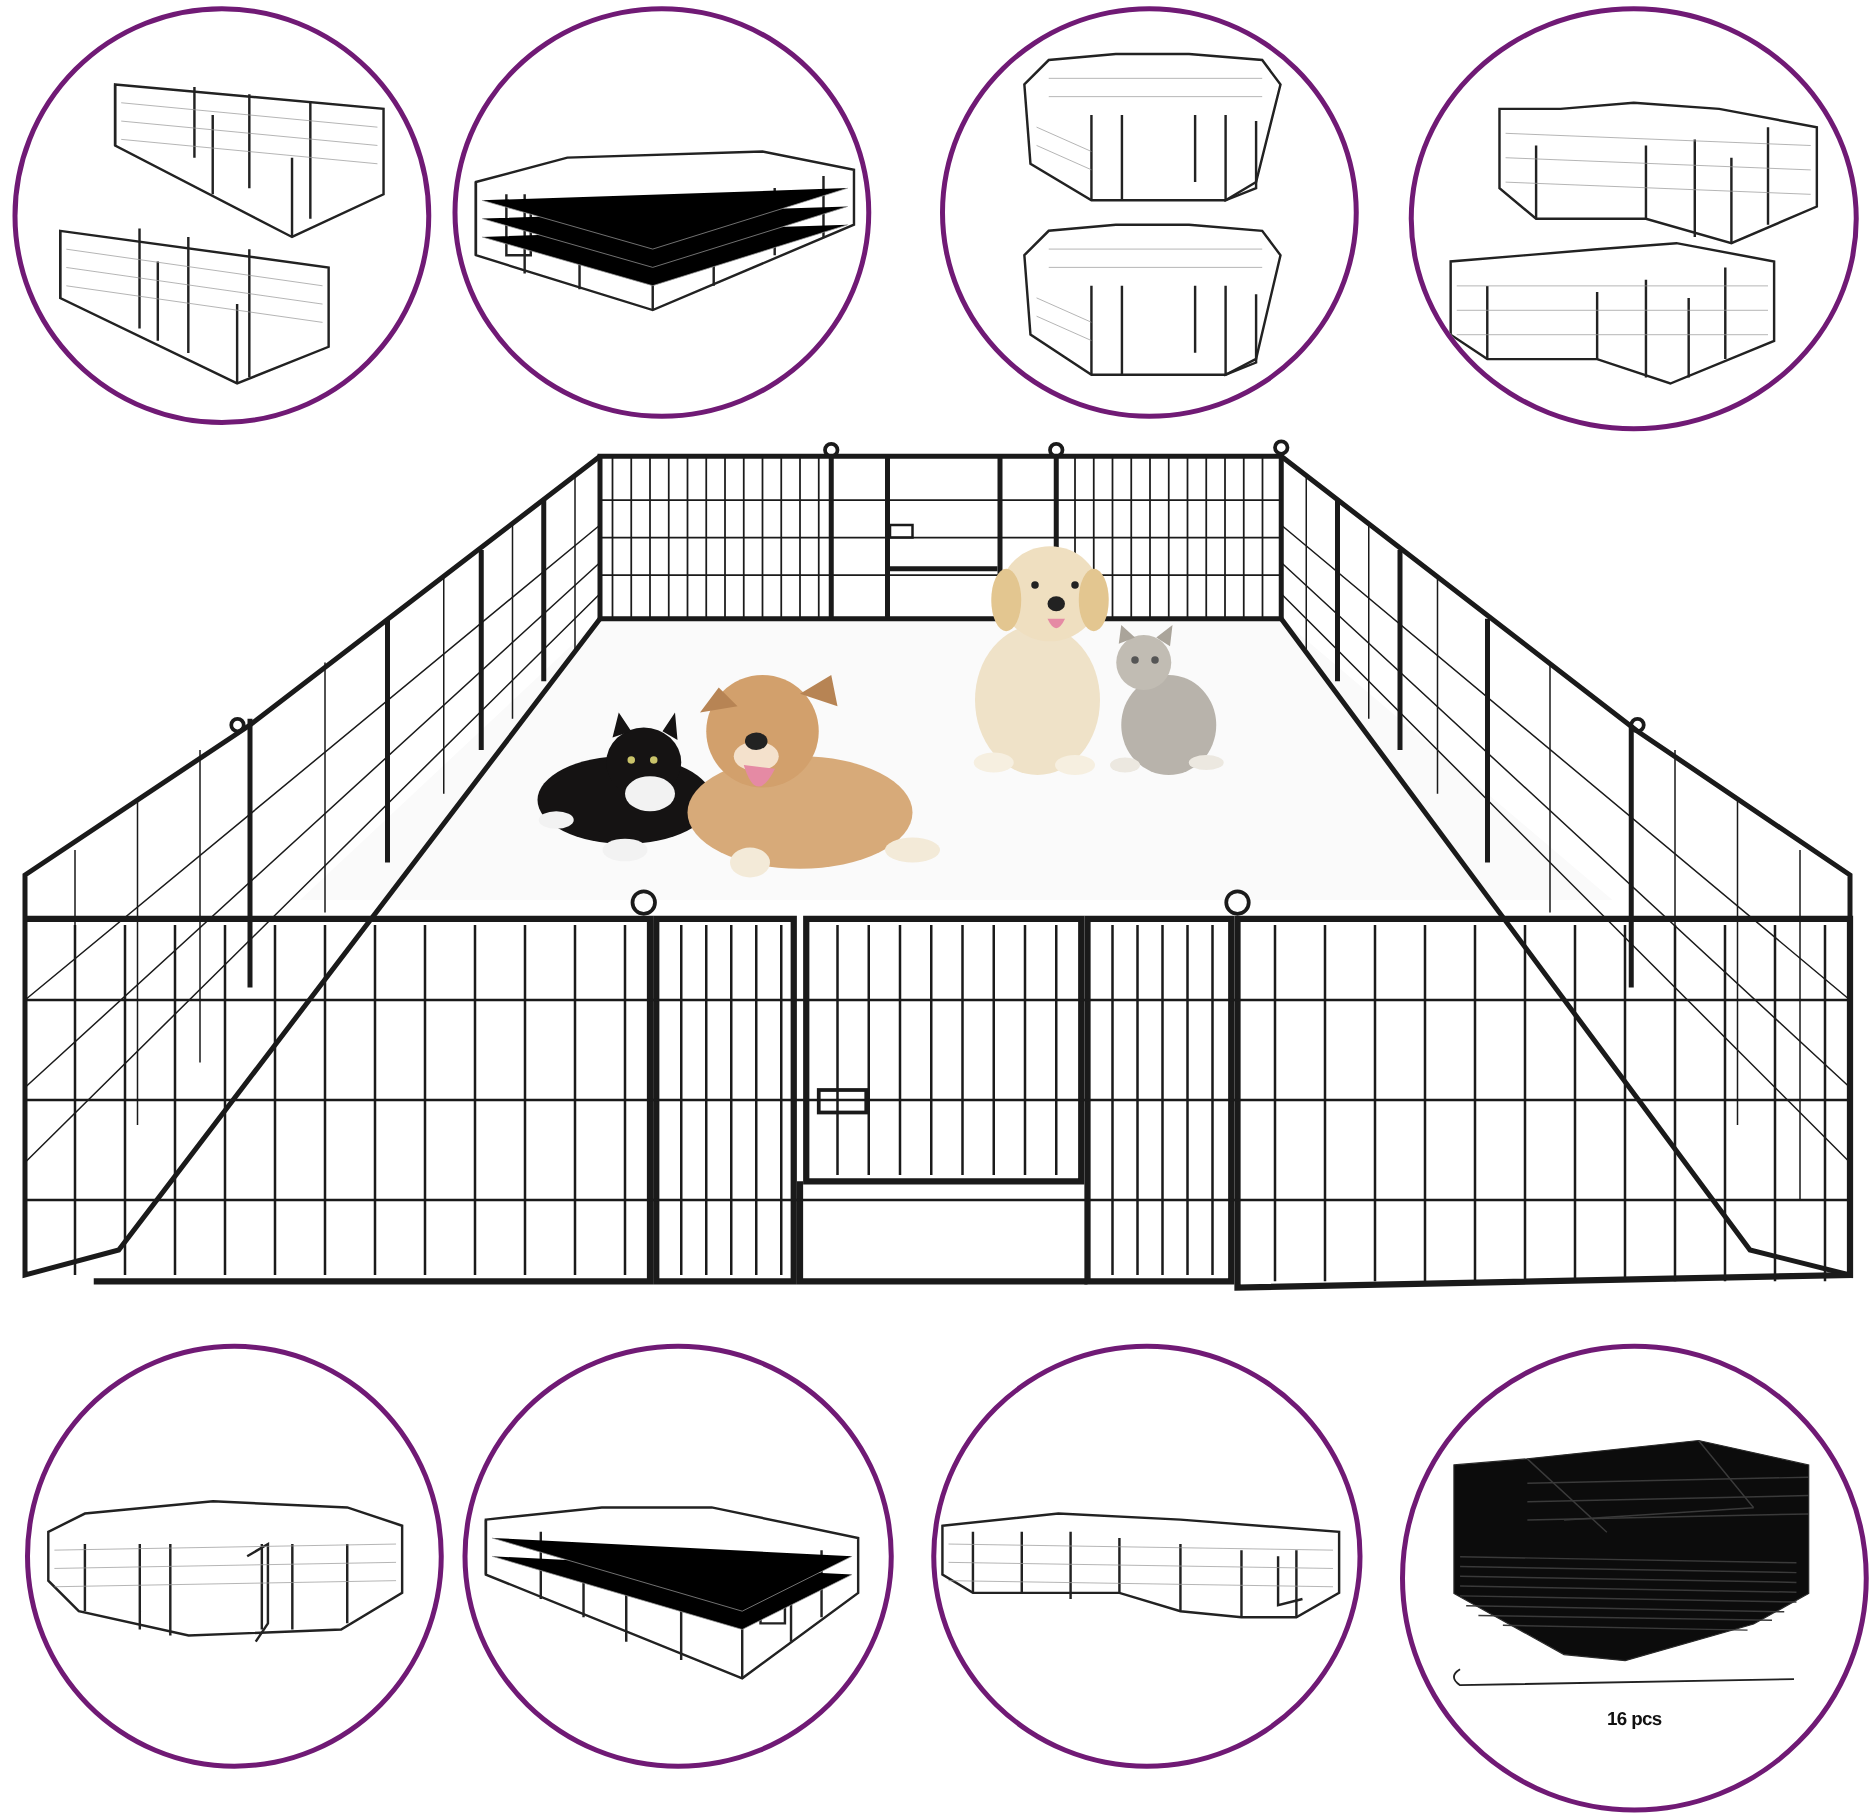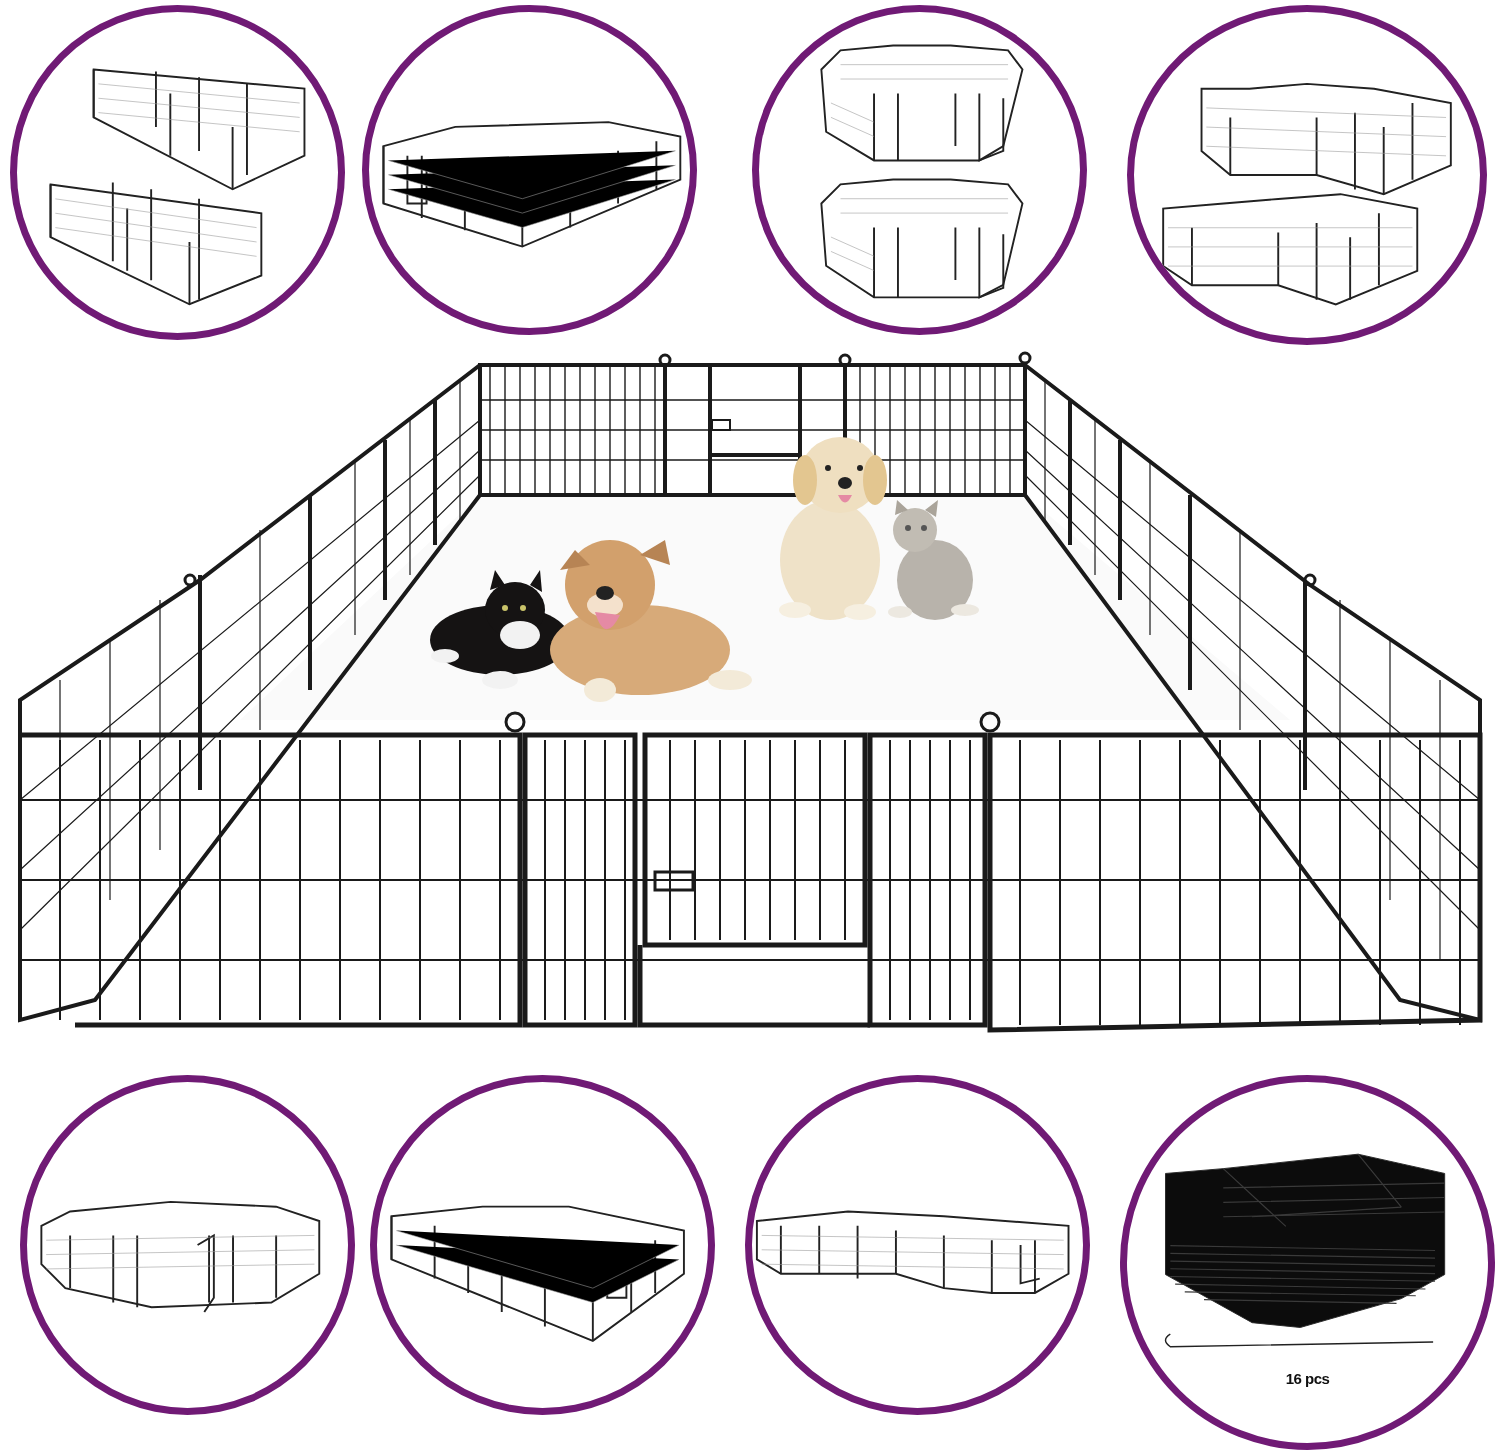--- a/index.html
+++ b/index.html
@@ -1,18 +1,18 @@
 <!DOCTYPE html>
 <html><head>
   <meta charset="utf-8">
   <style>
     html, body { margin: 0; padding: 0; background: #ffffff; }
     body { width: 1500px; height: 1453px; position: relative; overflow: hidden;
            font-family: "Liberation Sans", sans-serif; }
-    .circle { position: absolute; border: 7px solid #701a75; border-radius: 50%;
+    .circle { position: absolute; border: 4px solid #701a75; border-radius: 50%;
               background: #fff; box-sizing: border-box; overflow: hidden; }
     .circle svg { position: absolute; left: 0; top: 0; width: 100%; height: 100%; }
     .main { position: absolute; left: 0; top: 340px; width: 1500px; height: 720px; }
     .main svg { width: 100%; height: 100%; }
     .pcs-label { position: absolute; left: 0; width: 100%; text-align: center;
                  font-weight: bold; font-size: 15px; color: #111; letter-spacing: -0.5px; }
   </style>
 </head>
 <body>
 

